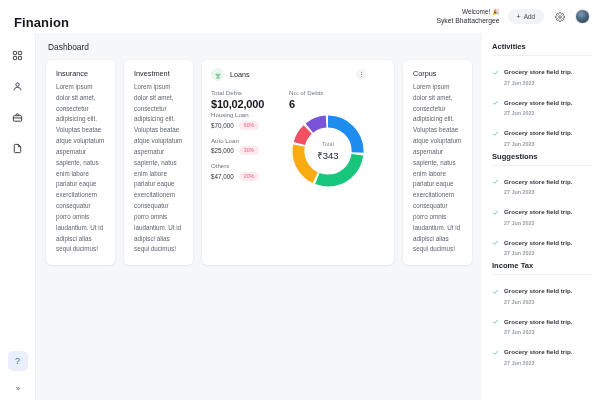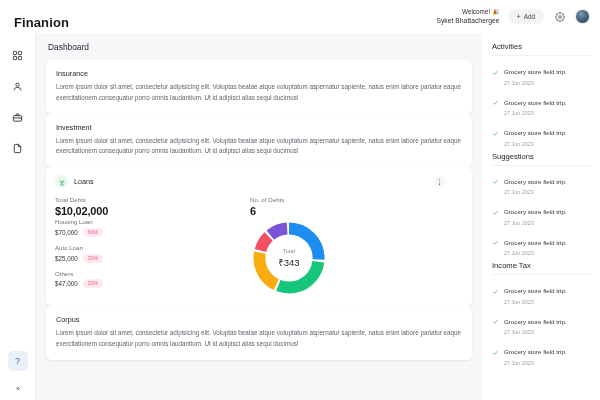--- a/index.html
+++ b/index.html
@@ -66,21 +66,21 @@
   .expand-btn { font-size: 7px; color: #4b5260; cursor: pointer; letter-spacing:-1px; }
 
   
   .main {
     flex: 1; min-width: 0;
     background: #f6f7f9;
     padding: 9px 10px 10px 10px;
     overflow: hidden;
   }
   .page-title { font-size: 8.4px; color: #24282f; margin-bottom: 8px; padding-left:2px; }
-  .card-grid { display: grid; grid-template-columns: 1fr; }
+  .card-grid { display: grid; grid-template-columns: 1fr 1fr 1fr 1fr; gap: 9px; }
   .card {
     background: #ffffff; border-radius: 5px;
     box-shadow: 0 1px 2px rgba(24,28,40,.05), 0 0 0 .5px rgba(24,28,40,.035);
     padding: 9px 10px 10px 10px;
   }
   .card-title { font-size: 7.3px; color: #23272e; margin-bottom: 4px; }
   .card-text { font-size: 6.3px; line-height: 1.72; color: #5e646e; }
 
   
   .loans-card { padding: 8px 27px 9px 9px; }
@@ -122,20 +122,21 @@
   }
   .donut-c-label { font-size: 5.6px; color: #868c96; }
   .donut-c-value { font-size: 9.5px; color: #1b1f26; }
 
   
   .rightpanel {
     width: 118px; flex: 0 0 118px;
     background: #ffffff;
     padding: 9px 8px 8px 10px;
     overflow: hidden;
+    font-weight: bold;
   }
   .rp-section + .rp-section { margin-top: 2px; }
   .rp-title { font-size: 7.6px; color: #23272e; margin-bottom: 4px; }
   .rp-list { border-top: 1px solid #eef0f3; padding-top: 4px; }
   .rp-item { display: flex; align-items: flex-start; gap: 5px; margin-bottom: 5px; }
   .rp-check { flex: 0 0 7px; margin-top: 1.5px; color: #3ec07a; }
   .rp-text { font-size: 6.2px; color: #31353c; line-height: 1.25; }
   .rp-date { font-size: 5.4px; color: #9aa0a9; margin-top: 1.5px; }
 </style>
 </head>

